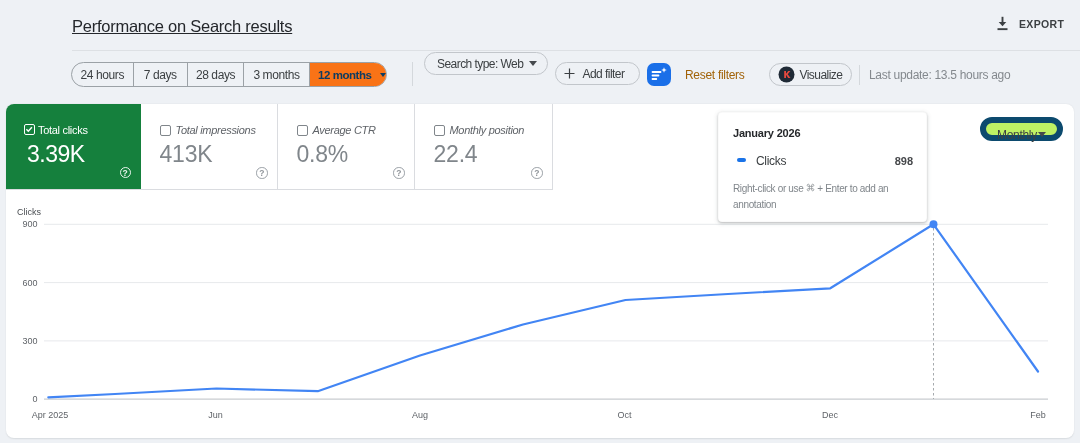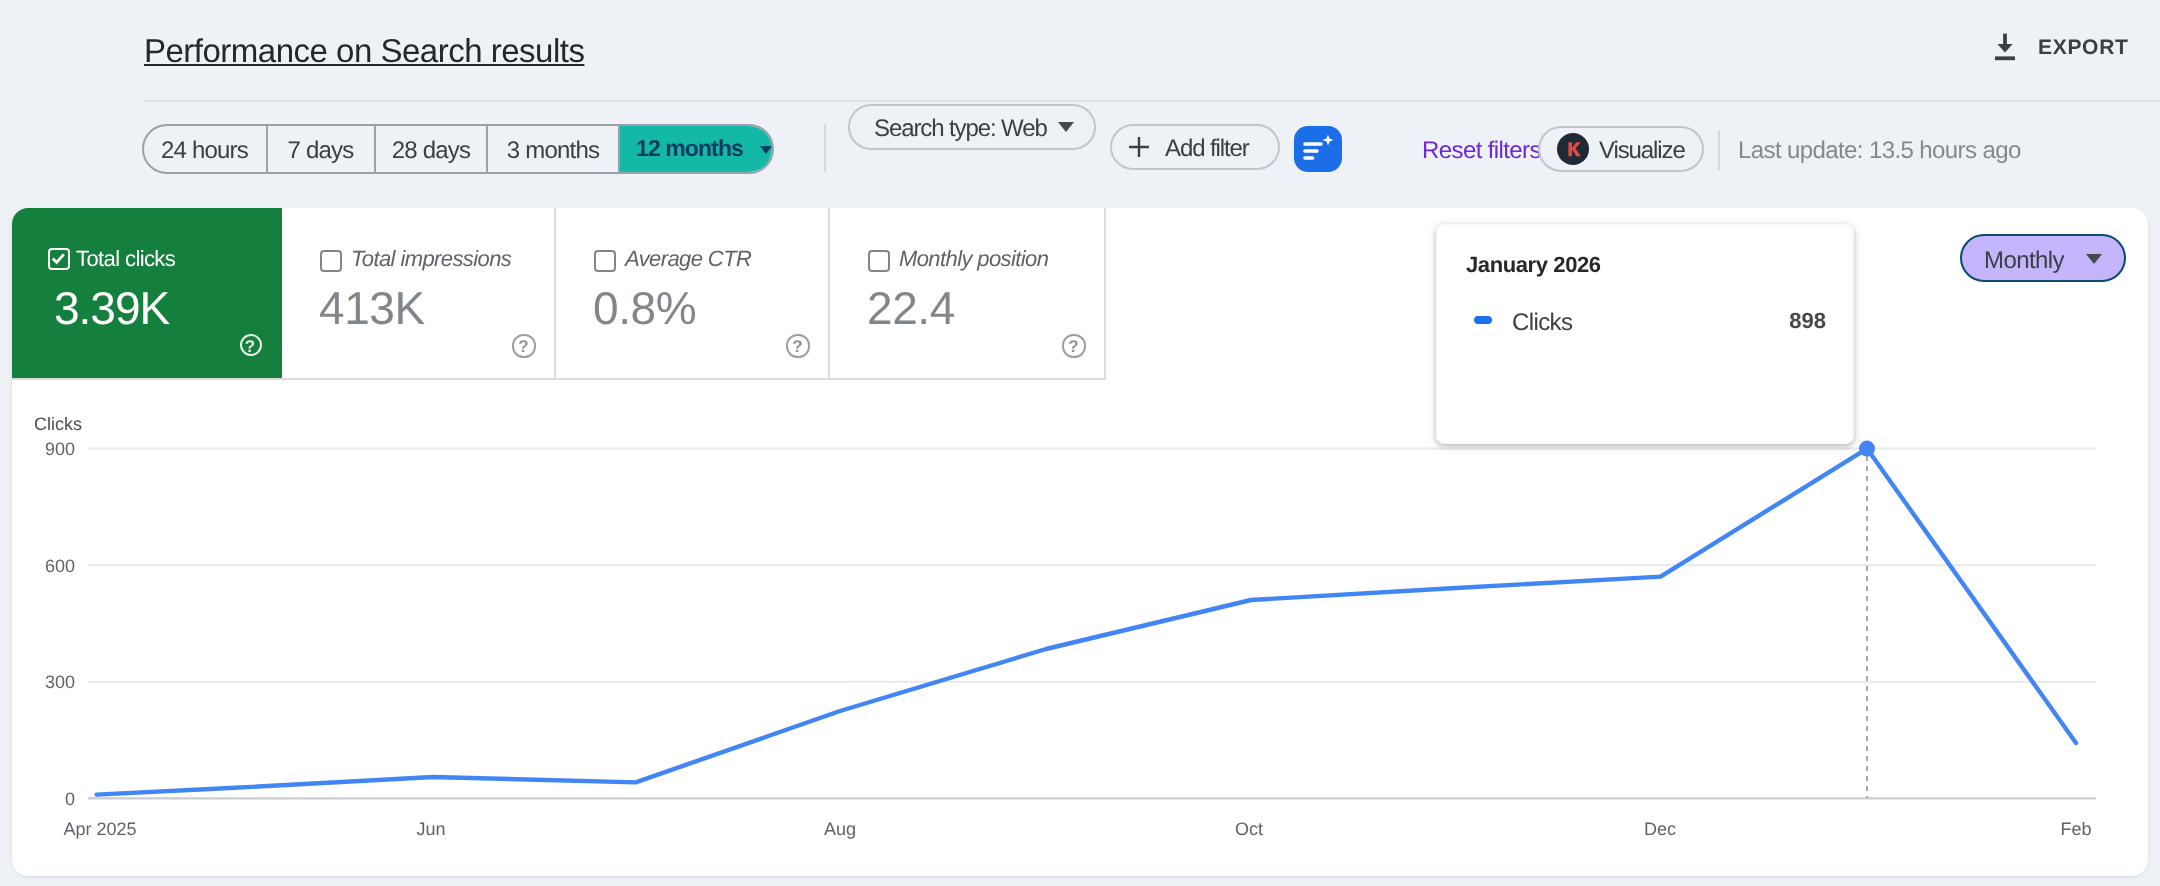--- a/index.html
+++ b/index.html
@@ -21,61 +21,61 @@
   .panel { left:6px; top:104px; width:1068px; height:334px; background:#fff; border-radius:8px; box-shadow:0 0.5px 1.5px rgba(60,64,67,.12); }
 
   .card { top:104px; height:85px; background:#fff; }
   .card .cb { position:absolute; left:18.5px; top:20.5px; width:11px; height:11px; border:1.5px solid #80868b; border-radius:2px; }
   .card .lbl { position:absolute; left:34.5px; top:19.5px; font-size:11px; color:#5f6368; letter-spacing:-0.3px; white-space:nowrap;font-style:italic; }
   .card .val { position:absolute; left:18.5px; top:37px; font-size:23px; color:#80868b; letter-spacing:-0.2px; }
   .card .q { position:absolute; right:9.5px; top:63px; width:11.5px; height:11.5px; border:1.1px solid #9aa0a6; border-radius:50%; color:#8f9499; font-size:8.5px; text-align:center; line-height:11px; font-weight:bold; }
 
   .tooltip { left:718px; top:112px; width:209px; height:110px; background:#fff; border-radius:4px; box-shadow:0 1px 2px rgba(60,64,67,.25), 0 1px 4px 1px rgba(60,64,67,.12); border:1px solid rgba(0,0,0,0.02); }
 
-  .monthly { left:980px; top:117px; width:83px; height:23.5px; border:1px solid #0c4a6e; border-radius:12px; background:#c4b5fd; }
+  .monthly { left:980px; top:117px; width:83px; height:23.5px; border:6px solid #0c4a6e; border-radius:12px; background:#bef264; }
 </style>
 </head>
 <body>
   <div class="abs title">Performance on Search results</div>
   <div class="abs" style="left:996px; top:16px; width:70px; height:16px;">
     <svg width="13" height="15" viewBox="0 0 13 15" style="position:absolute;left:0;top:0;">
       <rect x="5.55" y="0.8" width="1.9" height="6" fill="#3c4043"></rect>
       <path d="M2.7 6 h7.6 L6.5 10.3 z" fill="#3c4043"></path>
       <rect x="1.5" y="12.2" width="10" height="1.9" fill="#3c4043"></rect>
     </svg>
   </div>
   <div class="abs" style="left:1019px; top:18px; font-size:10.5px; font-weight:bold; color:#3c4043; letter-spacing:0.35px;">EXPORT</div>
   <div class="abs hdr-div"></div>
 
   <div class="abs seg">
     <div class="s" style="width:61.5px;">24 hours</div>
     <div class="s" style="width:54.5px;">7 days</div>
     <div class="s" style="width:56px;">28 days</div>
     <div class="s" style="width:66px;">3 months</div>
-    <div class="s" style="flex:1; background:#14b8a6; color:#0d3c61; font-weight:bold; font-size:11.5px; letter-spacing:-0.45px; padding-left:8px;">12 months<span class="caret" style="margin-left:9px; border-top-color:#0d3c61; border-left-width:3.5px; border-right-width:3.5px; border-top-width:4px;"></span></div>
+    <div class="s" style="flex:1; background:#f97316; color:#0d3c61; font-weight:bold; font-size:11.5px; letter-spacing:-0.45px; padding-left:8px;">12 months<span class="caret" style="margin-left:9px; border-top-color:#0d3c61; border-left-width:3.5px; border-right-width:3.5px; border-top-width:4px;"></span></div>
   </div>
   <div class="abs vdiv" style="left:412px; top:62px; height:24px;"></div>
 
   <div class="abs chip" style="left:424px; top:52px; width:124px; padding-left:12px; white-space:nowrap;">Search type: Web<span style="flex:1"></span><span class="caret" style="margin-right:10px;"></span></div>
 
   <div class="abs chip" style="left:555px; top:62px; width:85px; padding-left:8px;">
     <svg width="11" height="11" viewBox="0 0 11 11">
       <path d="M5.5 0.5 v10 M0.5 5.5 h10" stroke="#3c4043" stroke-width="1.2"></path>
     </svg>
     <span style="margin-left:7.5px;">Add filter</span>
   </div>
 
   <div class="abs" style="left:647px; top:62.5px; width:23.5px; height:23.5px; background:#1a6fe8; border-radius:7px;">
     <svg width="23.5" height="23.5" viewBox="0 0 23.5 23.5">
       <path d="M5.5 9 h8 M5.5 12.5 h6 M5.5 16 h3.8" stroke="#fff" stroke-width="1.8" stroke-linecap="round"></path>
       <path d="M17 4.2 l0.75 2.05 2.05 0.75 -2.05 0.75 -0.75 2.05 -0.75 -2.05 -2.05 -0.75 2.05 -0.75 z" fill="#fff"></path>
     </svg>
   </div>
 
-  <div class="abs" style="left:711px; top:68px; font-size:12px; letter-spacing:-0.3px; color:#6d28d9;">Reset filters</div>
+  <div class="abs" style="left:685px; top:68px; font-size:12px; letter-spacing:-0.3px; color:#a16207;">Reset filters</div>
 
   <div class="abs chip" style="left:769px; top:63px; width:83px; padding-left:8px;">
     <svg width="17" height="17" viewBox="0 0 17 17">
       <circle cx="8.5" cy="8.5" r="8" fill="#1f2a36"></circle>
       <path d="M6.2 5.1 h1.8 v2.7 l2.2-2.7 h2.2 l-2.7 3.2 2.8 3.8 h-2.3 l-2.2-3.3 v3.3 h-1.8 z" fill="#e5493f"></path>
     </svg>
     <span style="margin-left:4.5px;">Visualize</span>
   </div>
   <div class="abs vdiv" style="left:859px; top:65px; height:20px;"></div>
   <div class="abs" style="left:869px; top:68px; font-size:12px; letter-spacing:-0.3px; color:#84898e;">Last update: 13.5 hours ago</div>
@@ -131,18 +131,21 @@
     <line x1="933.5" y1="228" x2="933.5" y2="399" stroke="#a6aaae" stroke-width="1" stroke-dasharray="2.5 2.5"></line>
     <polyline points="48.3,397.3 115,394 216.4,388.5 317.8,391.2 420,355.5 523,324.5 625.5,300 728,294 830.3,288.3 933.5,224.3 1038,371.5" fill="none" stroke="#4285f4" stroke-width="2.2" stroke-linejoin="round" stroke-linecap="round"></polyline>
     <circle cx="933.5" cy="224.3" r="4" fill="#4285f4"></circle>
   </svg>
 
   <div class="abs tooltip">
     <div style="position:absolute; left:14px; top:14px; font-size:11px; letter-spacing:-0.2px; font-weight:bold; color:#26282b;">January 2026</div>
     <div style="position:absolute; left:18.2px; top:45px; width:8.4px; height:4.2px; border-radius:2.1px; background:#1a73e8;"></div>
     <div style="position:absolute; left:37px; top:40.5px; font-size:12px; letter-spacing:-0.3px; color:#3c4043;">Clicks</div>
     <div style="position:absolute; right:13px; top:42px; font-size:11px; color:#46484b; font-weight:bold;">898</div>
+    <div style="position:absolute; left:14px; top:67.5px; width:190px; font-size:10px; letter-spacing:-0.35px; color:#80868b; line-height:16.8px; white-space:nowrap;">Right-click or use&nbsp;<svg width="9" height="9" viewBox="0 0 16 16" style="vertical-align:-0.5px">
+        <path d="M6 6 V3.5 A2 2 0 1 0 3.5 6 H6 M10 6 h2.5 A2 2 0 1 0 10 3.5 V6 M10 10 v2.5 A2 2 0 1 0 12.5 10 H10 M6 10 H3.5 A2 2 0 1 0 6 12.5 V10 M6 6 h4 v4 h-4 z" fill="none" stroke="#80868b" stroke-width="1.2"></path>
+      </svg> + Enter to add an<br>annotation</div>
   </div>
 
   <div class="abs monthly">
     <span style="position:absolute; left:11px; top:4.5px; font-size:12px; letter-spacing:-0.3px; color:#3c4043;">Monthly</span>
     <span class="caret" style="position:absolute; right:11px; top:9px;"></span>
   </div>
 
 </body></html>

